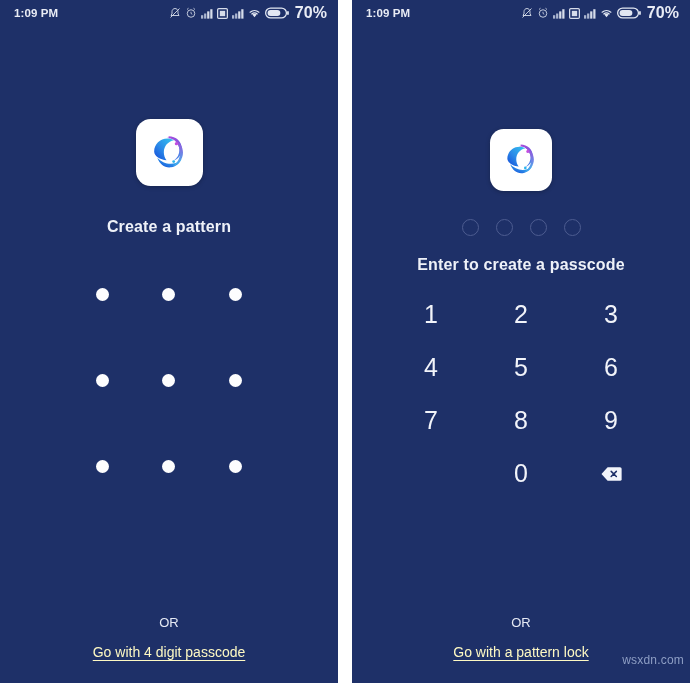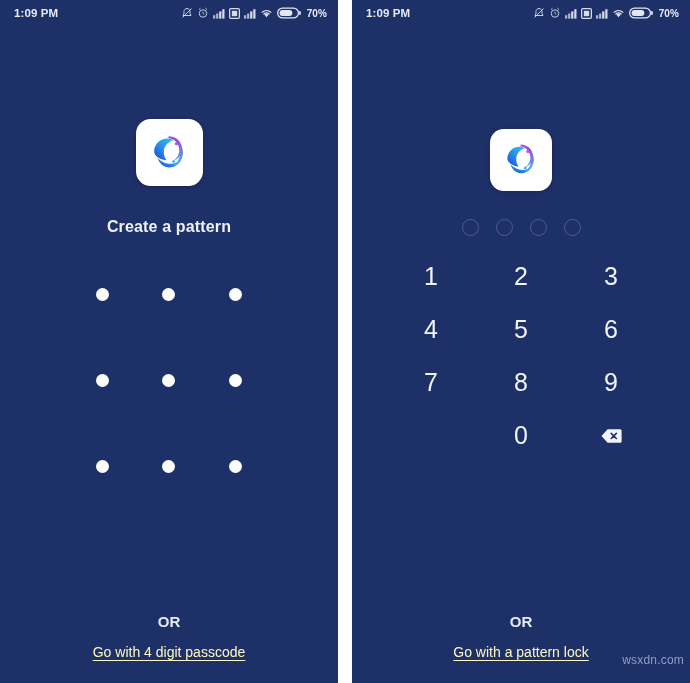--- a/index.html
+++ b/index.html
@@ -40,21 +40,21 @@
   }
   .sb-time { flex: 0 0 auto; }
   .sb-spacer { flex: 1 1 auto; }
   .sb-icons {
     display: flex;
     align-items: center;
     gap: 4px;
   }
   .sb-icons svg { display: block; }
   .sb-batt-text {
-    font-size: 10px;
+    font-size: 16px;
     font-weight: bold;
     margin-left: 2px;
     color: #e9ecf5;
   }
 
   
   .logo-wrap {
     display: flex;
     justify-content: center;
   }
@@ -134,22 +134,22 @@
 
   
   .footer {
     position: absolute;
     left: 0; right: 0;
     bottom: 22px;
     text-align: center;
   }
   .or-text {
     color: #e6eaf4;
-    font-size: 15px;
-    font-weight: bold;
+    font-size: 13px;
+    font-weight: normal;
     margin-bottom: 13px;
   }
   .alt-link {
     color: #fef9c3;
     font-size: 14px;
     text-decoration: underline;
     text-underline-offset: 3px;
     cursor: pointer;
     display: inline-block;
   }
@@ -385,20 +385,21 @@
       </div>
     </div>
 
     <div class="pass-dots" style="margin-top:28px;">
       <span class="pass-dot"></span>
       <span class="pass-dot"></span>
       <span class="pass-dot"></span>
       <span class="pass-dot"></span>
     </div>
 
+    <div class="heading" style="margin-top:20px;">Enter to create a passcode</div>
 
     <div class="keypad" style="margin-top:14px;">
       <div class="key">1</div>
       <div class="key">2</div>
       <div class="key">3</div>
       <div class="key">4</div>
       <div class="key">5</div>
       <div class="key">6</div>
       <div class="key">7</div>
       <div class="key">8</div>

